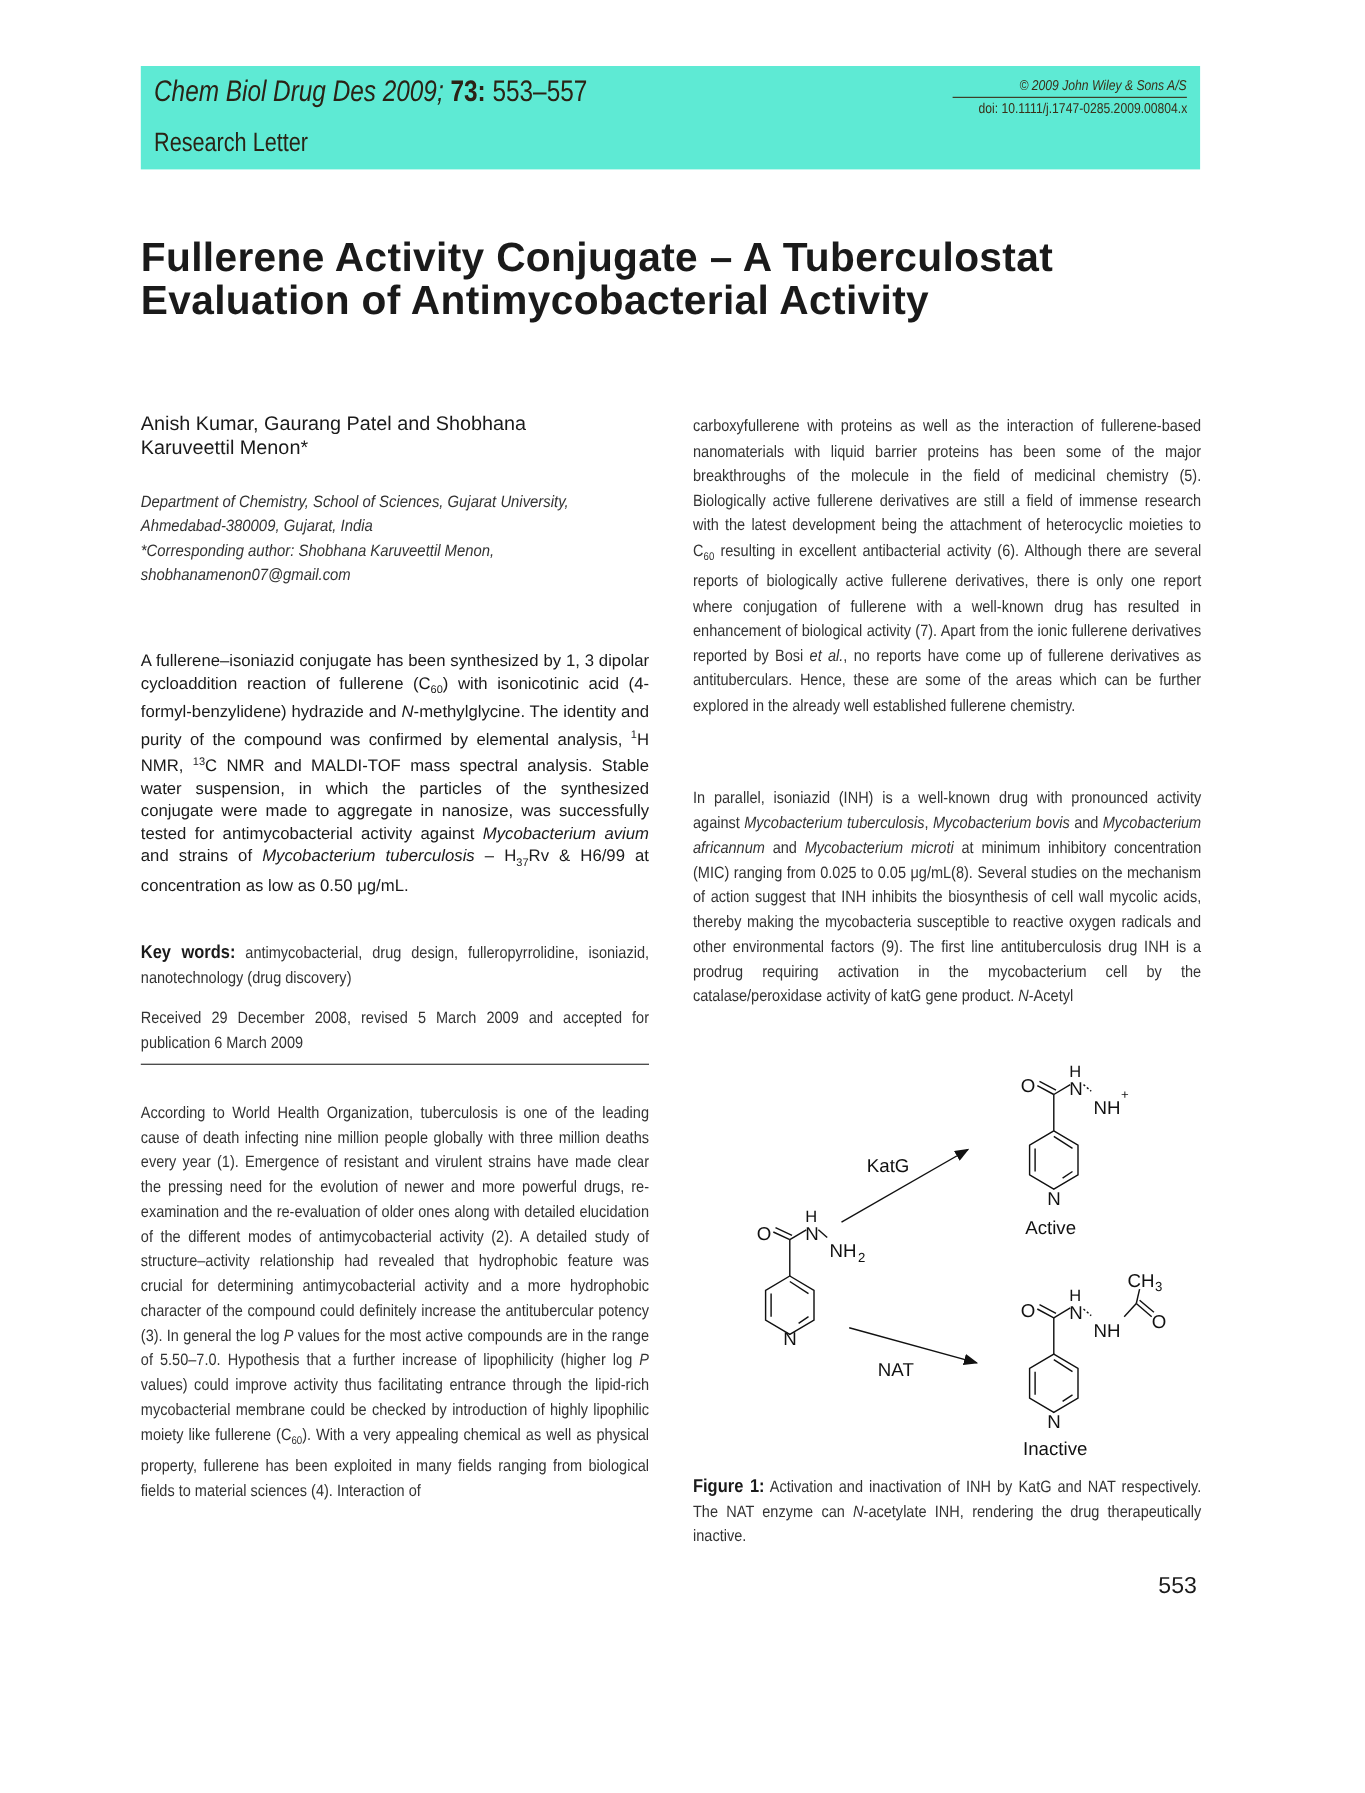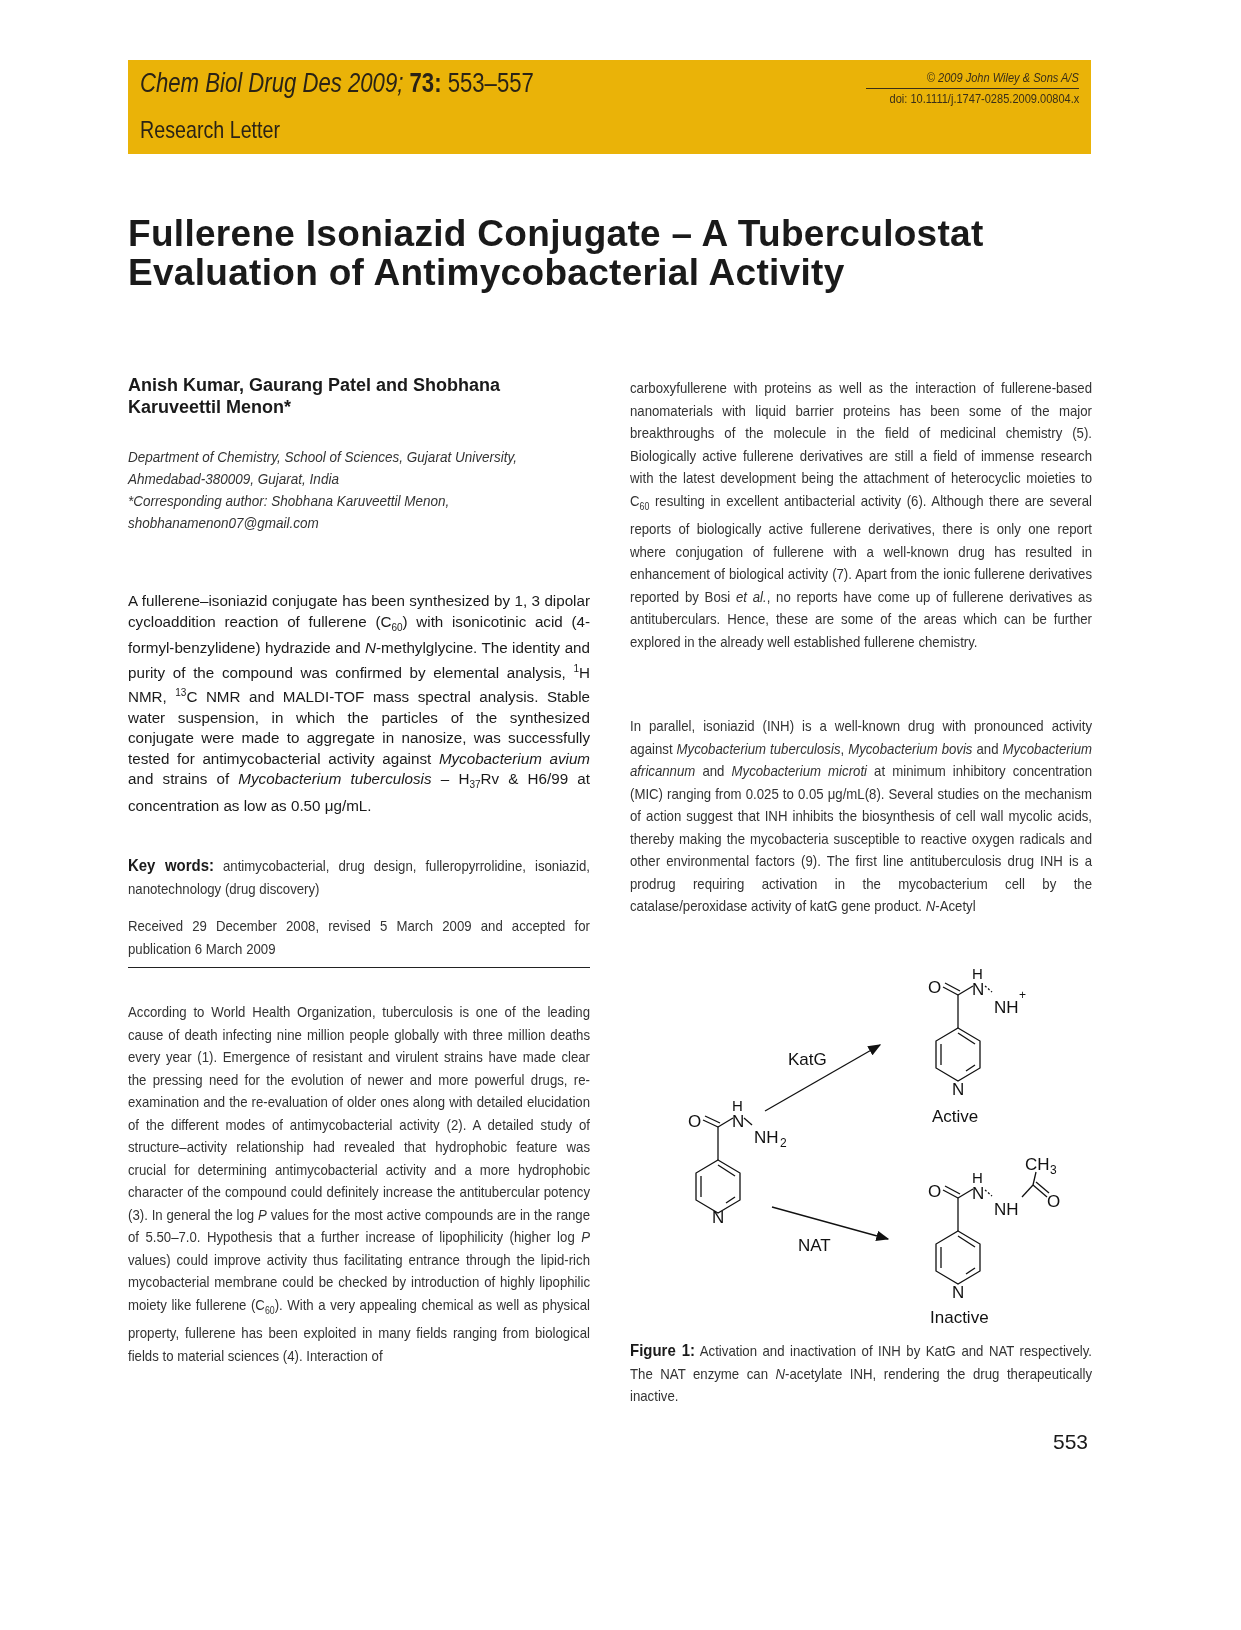--- a/index.html
+++ b/index.html
@@ -1,36 +1,36 @@
 <!DOCTYPE html>
 <html><head>
 <meta charset="utf-8">
 <style>
   html, body { margin:0; padding:0; background:#ffffff; }
   body { width:1241px; height:1630px; position:relative; overflow:hidden;
          font-family:"Liberation Sans", sans-serif; color:#231f20; }
 
   .header-band { position:absolute; left:128px; top:60px; width:963px; height:94px;
-                 background:#eab308; }
+                 background:#5eead4; }
   .journal-line { position:absolute; left:12px; top:8px; font-size:27px; color:#2a2316;
                   transform:scaleX(0.82); transform-origin:left top; white-space:nowrap; }
   .journal-line i { font-style:italic; }
   .journal-line b { font-weight:bold; }
   .article-type { position:absolute; left:12px; top:56px; font-size:24px; color:#2a2316;
                   transform:scaleX(0.82); transform-origin:left top; white-space:nowrap; }
   .copyright { position:absolute; right:12px; top:10px; font-size:13px; font-style:italic;
                color:#3a2f18; transform:scaleX(0.85); transform-origin:right top; white-space:nowrap; }
   .doi-rule { position:absolute; right:12px; top:28px; width:213px; height:1px; background:#3a2f18; }
   .doi { position:absolute; right:12px; top:31px; font-size:13px; color:#3a2f18;
          transform:scaleX(0.85); transform-origin:right top; white-space:nowrap; }
 
   .title { position:absolute; left:128px; top:214px; width:980px; font-size:37px; font-weight:bold;
            line-height:39px; color:#1a1a1a; letter-spacing:0.3px; }
 
-  .authors { position:absolute; left:128px; top:374px; width:470px; font-size:18px; font-weight:bold;
+  .authors { position:absolute; left:128px; top:374px; width:470px; font-size:18px; font-weight:normal;
              line-height:22px; color:#1a1a1a; }
   .affil { position:absolute; left:128px; top:446px; width:470px; font-size:15px; font-style:italic;
            line-height:22px; color:#333; transform:scaleX(0.9); transform-origin:left top; width:520px; }
 
   .abstract { position:absolute; left:128px; top:591px; width:462px; font-size:15.2px; font-weight:normal;
               line-height:20.5px; text-align:justify; color:#1a1a1a; }
   .abstract sub, .abstract sup { font-size:10px; }
 
   .col { font-size:15px; line-height:22.5px; color:#333; text-align:justify; }
   .cond { transform:scaleX(0.88); transform-origin:left top; }
@@ -62,21 +62,21 @@
     <b>73:</b>
     <span>553–557</span>
   </div>
   <div class="article-type">Research Letter</div>
   <div class="copyright">© 2009 John Wiley &amp; Sons A/S</div>
   <div class="doi-rule"></div>
   <div class="doi">doi: 10.1111/j.1747-0285.2009.00804.x</div>
 </div>
 
 <div class="title">
-  <div>Fullerene Isoniazid Conjugate – A Tuberculostat</div>
+  <div>Fullerene Activity Conjugate – A Tuberculostat</div>
   <div>Evaluation of Antimycobacterial Activity</div>
 </div>
 
 <div class="authors">
   <div>Anish Kumar, Gaurang Patel and Shobhana</div>
   <div>Karuveettil Menon*</div>
 </div>
 
 <div class="affil">
   <div>Department of Chemistry, School of Sciences, Gujarat University,</div>

